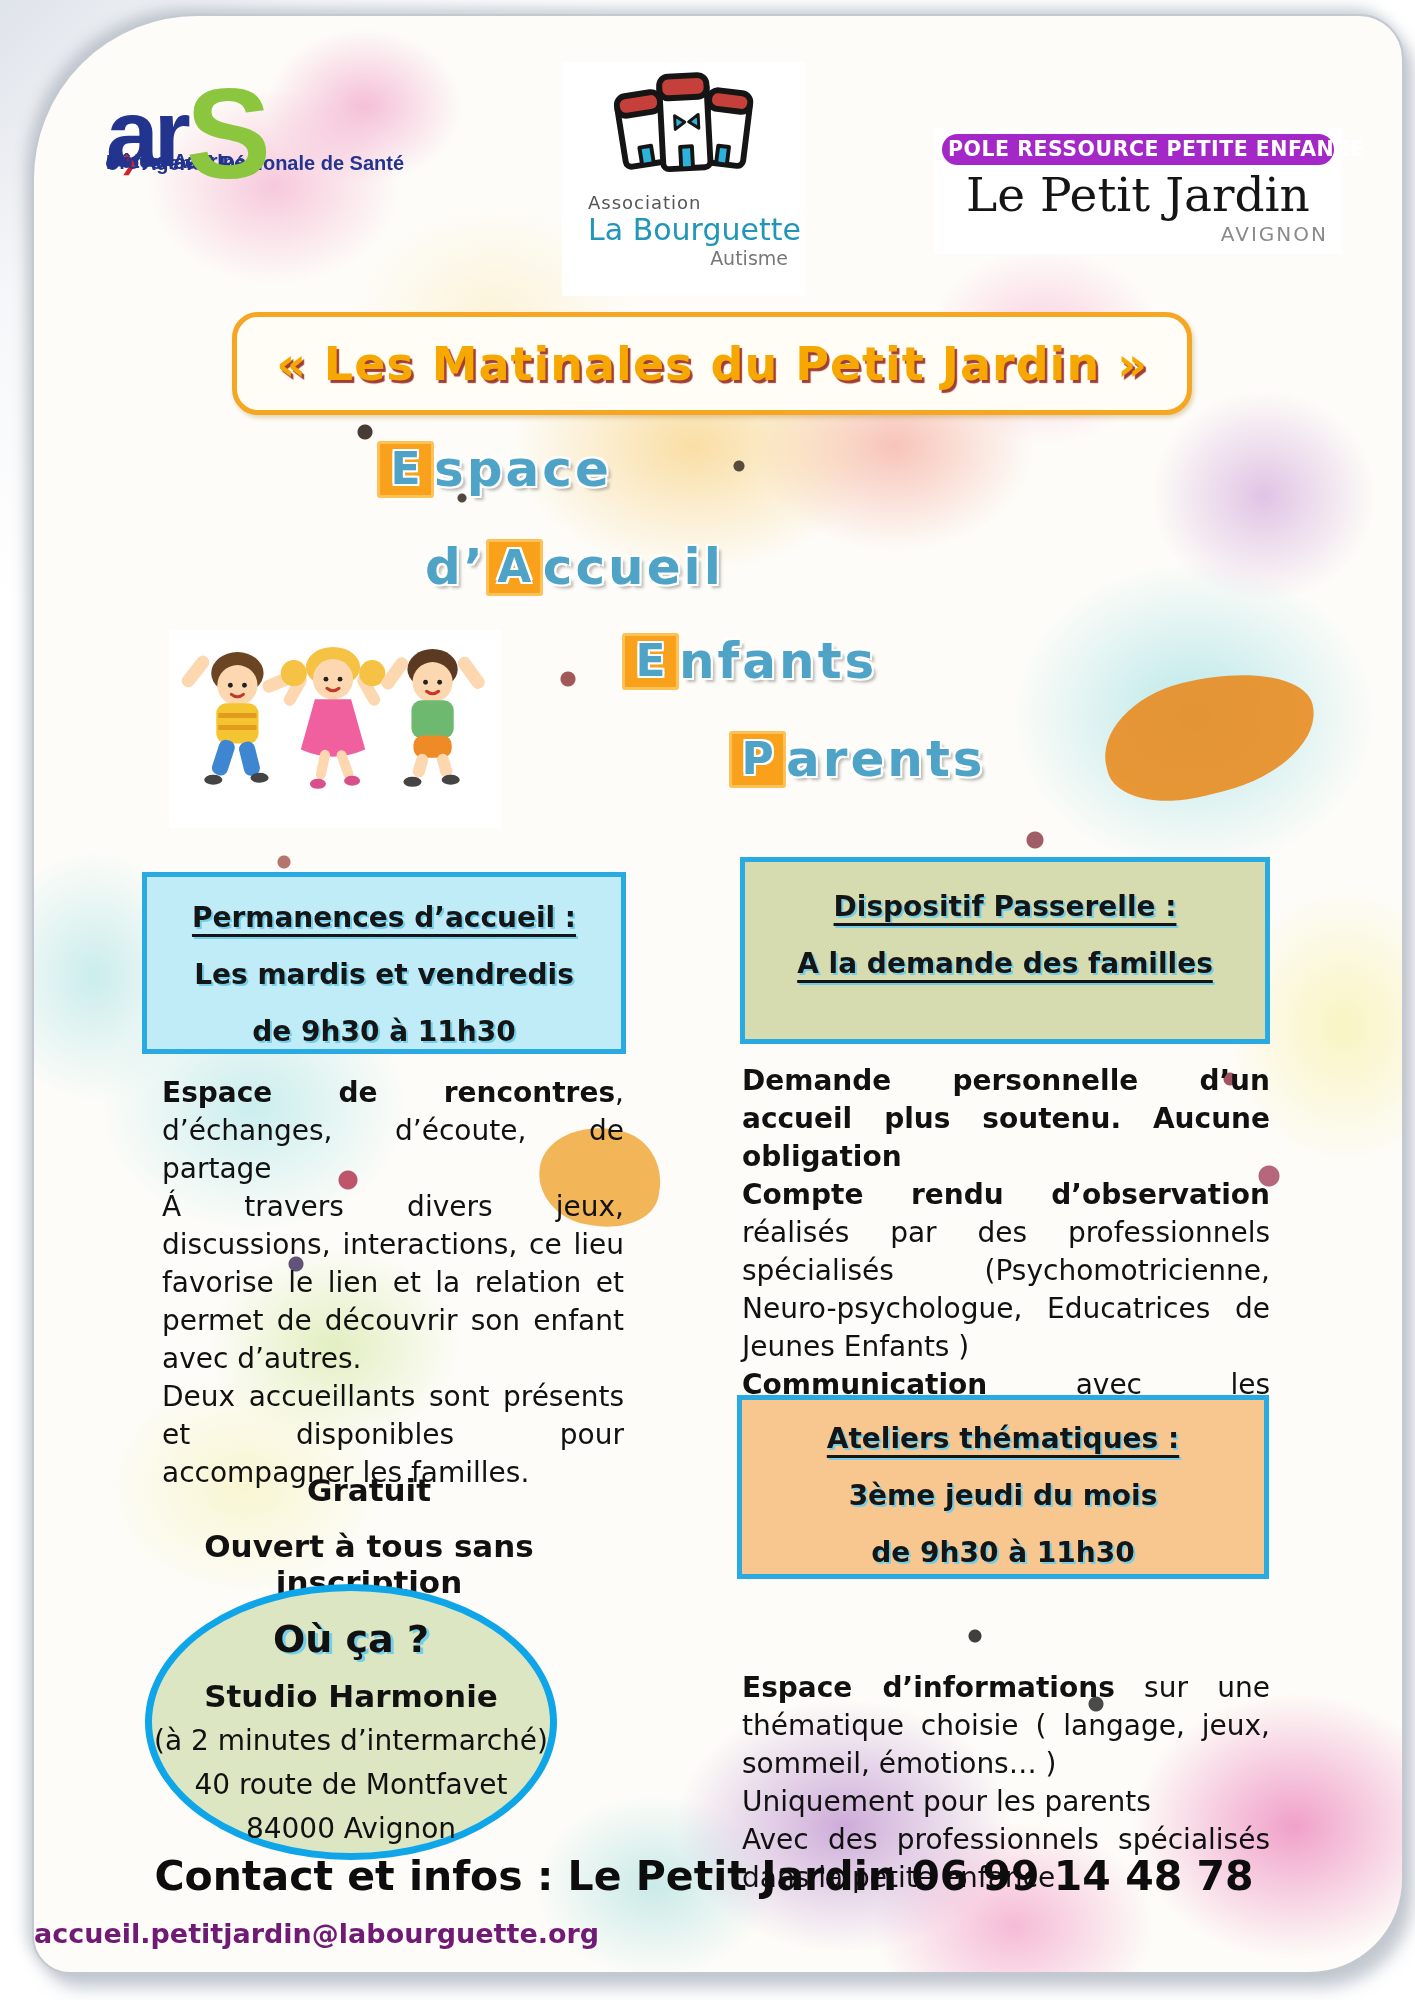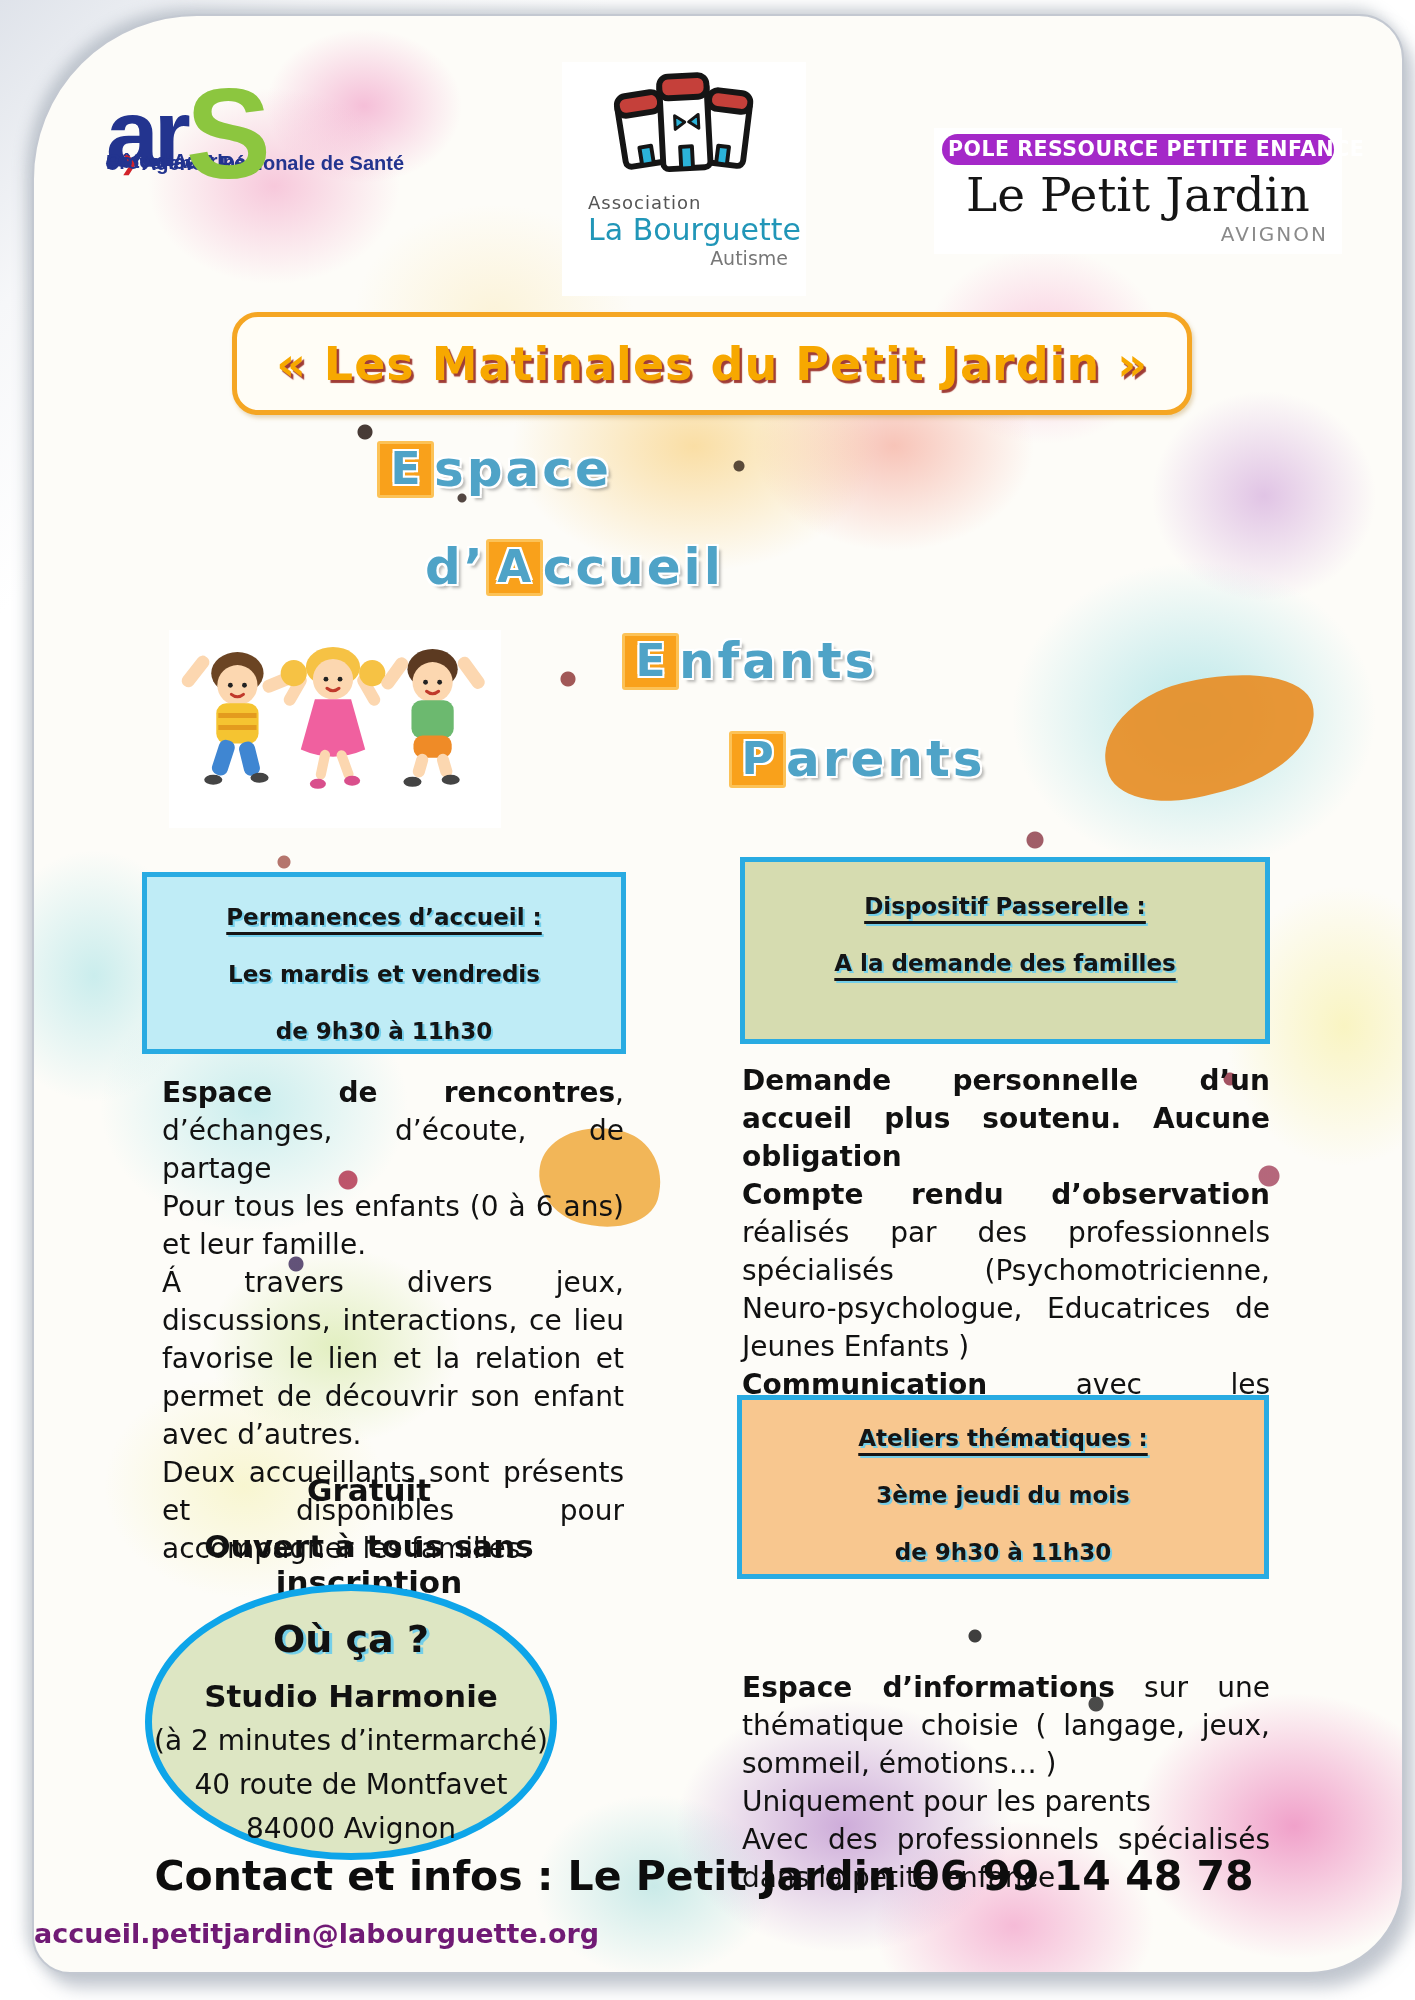--- a/index.html
+++ b/index.html
@@ -82,21 +82,21 @@
   .acro-rest,.acro-prefix{font-size:50px;color:#4fa3c7;vertical-align:middle;letter-spacing:3px;
         text-shadow:-2px -2px 0 #fff,2px -2px 0 #fff,-2px 2px 0 #fff,2px 2px 0 #fff,4px 4px 3px rgba(60,60,60,.35);}
   .acro-rest{margin-left:0;}
   .acro-1{left:343px;top:424px;} .acro-2{left:391px;top:522px;}
   .acro-3{left:588px;top:616px;} .acro-4{left:695px;top:714px;}
   
   .children{position:absolute;left:135px;top:614px;width:332px;height:198px;background:#fff;}
   
   .info-box{position:absolute;box-sizing:border-box;border:5px solid #29abe2;text-align:center;
             font-weight:bold;color:#151515;}
-  .ib-line{font-size:23px;line-height:57px;text-shadow:2px 2px 0 rgba(110,205,235,.95);white-space:nowrap;}
+  .ib-line{font-size:28px;line-height:57px;text-shadow:2px 2px 0 rgba(110,205,235,.95);white-space:nowrap;}
   .u{text-decoration:underline;text-decoration-thickness:2.5px;text-underline-offset:7px;}
   .box-blue{left:108px;top:856px;width:484px;height:182px;background:#bfecf6;padding-top:12px;}
   .box-green{left:706px;top:841px;width:530px;height:187px;background:#d6dcb0;padding-top:16px;}
   .box-orange{left:703px;top:1379px;width:532px;height:184px;background:#f8c78f;padding-top:10px;}
   
   .body-col{position:absolute;font-size:28px;line-height:38px;color:#111;text-align:justify;}
   .body-col p{margin:0;}
   .left-body{left:128px;top:1058px;width:462px;}
   .right-body1{left:708px;top:1046px;width:528px;}
   .right-body2{left:708px;top:1653px;width:528px;}
@@ -228,21 +228,20 @@
     </div>
 
     <div class="info-box box-blue">
       <div class="ib-line u">Permanences d’accueil : </div>
       <div class="ib-line">Les mardis et vendredis</div>
       <div class="ib-line">de 9h30 à 11h30</div>
     </div>
 
     <div class="body-col left-body">
       <p><b>Espace de rencontres</b>, d’échanges, d’écoute, de partage</p>
-      <p>Pour tous les enfants (0 à 6 ans) et leur famille.</p>
       <p>Á travers divers jeux, discussions, interactions, ce lieu favorise le lien et la relation et permet de découvrir son enfant avec d’autres.</p>
       <p>Deux accueillants sont présents et disponibles pour accompagner les familles.</p>
     </div>
     <div class="centerline gratuit">Gratuit</div>
     <div class="centerline ouvert">Ouvert à tous sans inscription</div>
 
     <div class="info-box box-green">
       <div class="ib-line u">Dispositif Passerelle : </div>
       <div class="ib-line u">A la demande des familles</div>
     </div>

